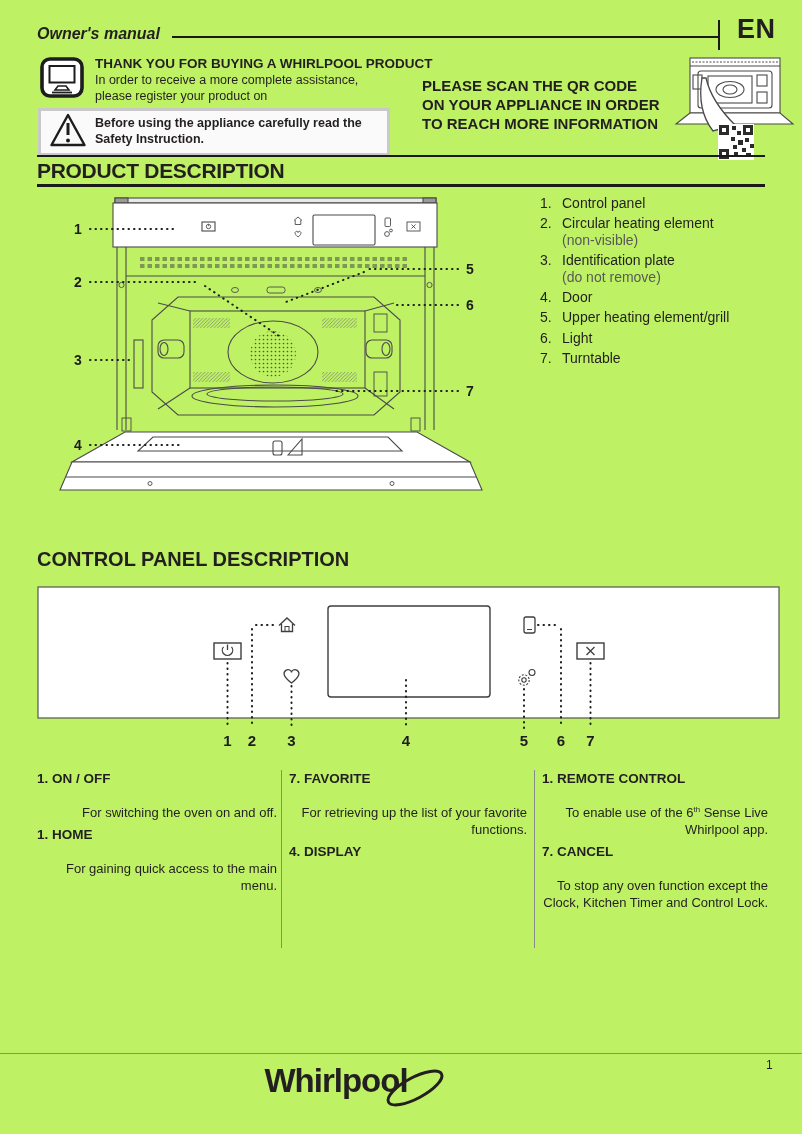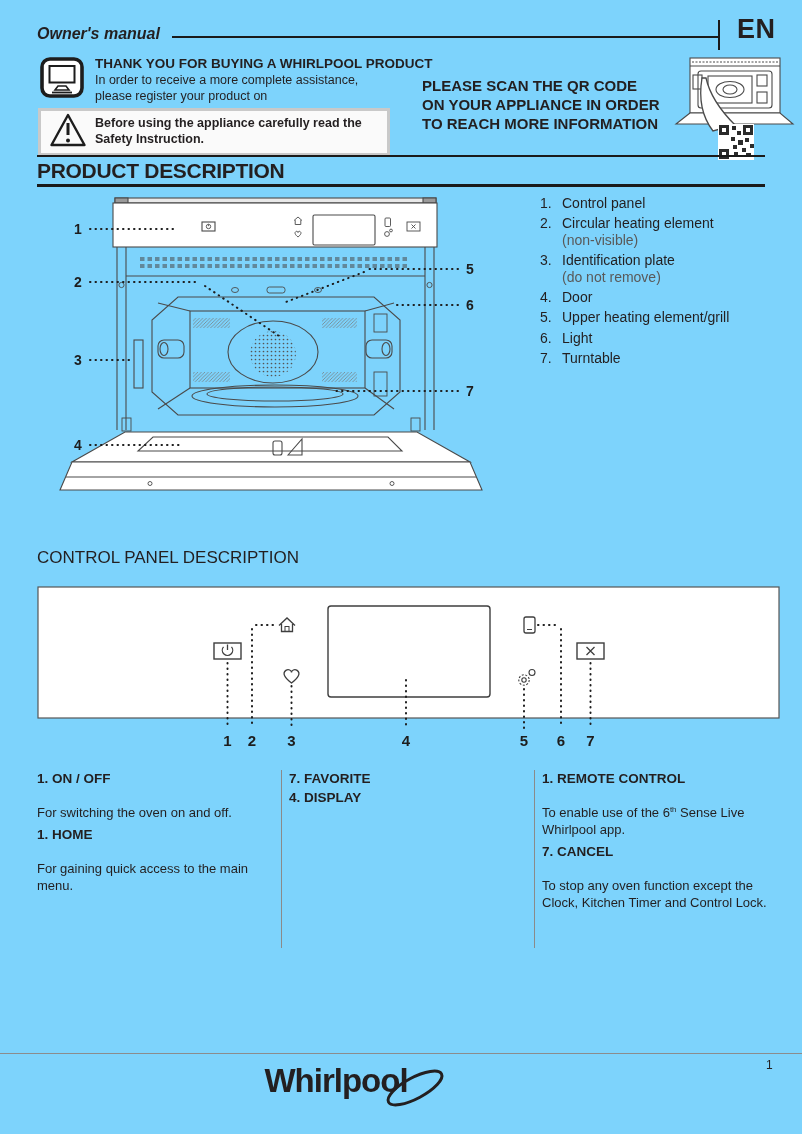--- a/index.html
+++ b/index.html
@@ -1,16 +1,16 @@
 <!DOCTYPE html>
 <html><head>
 <meta charset="utf-8">
 <style>
   html,body{margin:0;padding:0;background:#e9e9e9;}
-  .page{position:relative;width:802px;height:1134px;background:#7dd3fc;
+  .page{position:relative;width:802px;height:1134px;background:#bef264;
         font-family:"Liberation Sans",sans-serif;color:#231f20;overflow:hidden;margin:0 auto;}
   .abs{position:absolute;}
 
   
   .doc-title{left:37px;top:25px;font-size:16px;font-weight:bold;font-style:italic;}
   .hdr-line{left:172px;top:36px;width:546px;height:2px;background:#1a1a1a;}
   .hdr-vbar{left:718px;top:20px;width:2px;height:30px;background:#1a1a1a;}
   .lang{left:737px;top:14px;font-size:27px;font-weight:bold;letter-spacing:0.5px;}
 
   
@@ -26,29 +26,29 @@
   .sec-title{left:37px;top:159px;font-size:21px;font-weight:bold;letter-spacing:-0.3px;}
   .rule-bottom{left:37px;top:184px;width:728px;height:3px;background:#1a1a1a;}
 
   
   .prod-list{left:540px;top:195px;width:250px;font-size:14px;line-height:1.22;}
   .prod-item{display:flex;margin-bottom:3px;}
   .prod-num{width:22px;flex:none;}
   .prod-note{color:#595959;}
 
   
-  .cp-title{left:37px;top:548px;font-size:17px;font-weight:normal;}
+  .cp-title{left:37px;top:548px;font-size:20px;font-weight:bold;}
 
   
   .col{top:770px;font-size:13px;line-height:1.32;}
   .col1{left:37px;width:240px;}
   .col2{left:289px;width:238px;}
   .col3{left:542px;width:226px;}
   .col h4{margin:0 0 1px 0;font-size:13.5px;font-weight:bold;}
-  .col p{margin:16px 0 5px 0;}
+  .col p{margin:16px 0 5px 0;text-align:right;}
   .divider{top:770px;width:1px;height:178px;background:#8a8a8a;}
   .div1{left:281px;} .div2{left:534px;}
   sup.sup{font-size:60%;vertical-align:super;line-height:0;}
 
   
   .foot-line{left:0px;top:1053px;width:802px;height:1px;background:#8c8c8c;}
   .page-num{left:766px;top:1058px;font-size:12px;}
   .brand{left:0;top:1062px;width:672px;text-align:center;font-size:33px;font-weight:bold;letter-spacing:-1px;}
   .brand-swoosh{left:370px;top:1058px;}
 
@@ -336,20 +336,21 @@
 
   <div class="abs col col1">
     <h4>1. ON / OFF</h4>
     <p>For switching the oven on and off.</p>
     <h4>1. HOME</h4>
     <p>For gaining quick access to the main menu.</p>
   </div>
   <div class="abs divider div1"></div>
   <div class="abs col col2">
     <h4>7. FAVORITE</h4>
+    <p>For retrieving up the list of your favorite functions.</p>
     <h4>4. DISPLAY</h4>
   </div>
   <div class="abs divider div2"></div>
   <div class="abs col col3">
     <h4>1. REMOTE CONTROL</h4>
     <p><span>To enable use of the 6</span><sup class="sup">th</sup><span> Sense Live Whirlpool app.</span></p>
     <h4>7. CANCEL</h4>
     <p>To stop any oven function except the Clock, Kitchen Timer and Control Lock.</p>
   </div>
 

